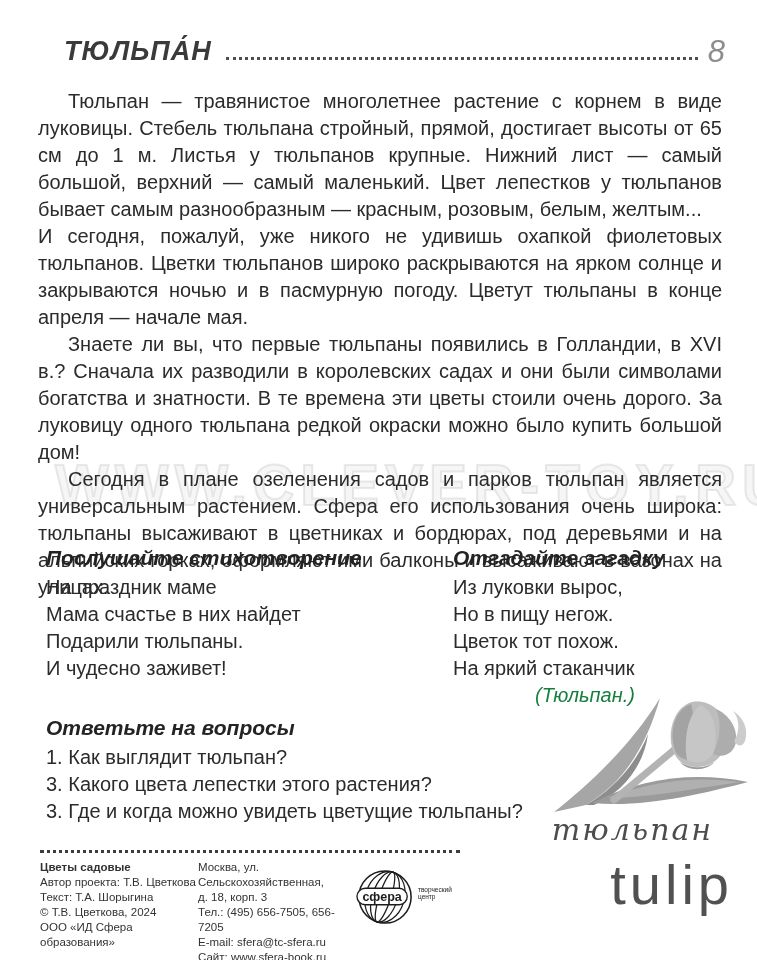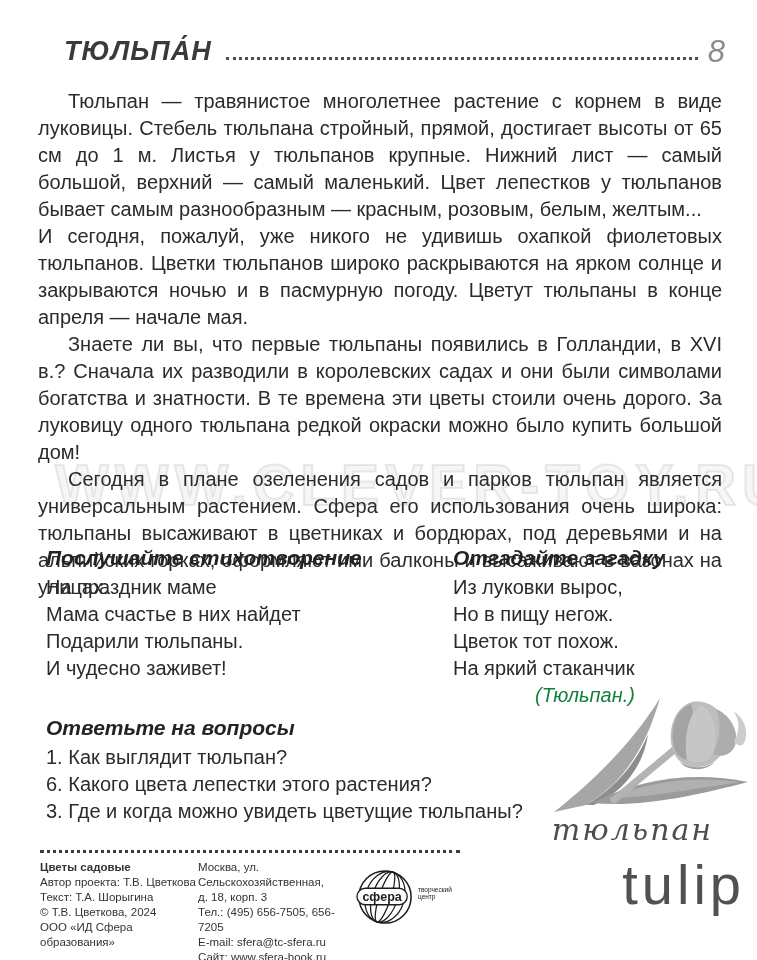--- a/index.html
+++ b/index.html
@@ -125,21 +125,21 @@
     text-align: center;
     font-family: "DejaVu Serif", serif;
     font-style: italic;
     font-size: 30px;
     letter-spacing: 2px;
     color: #4d4d4d;
     z-index: 1;
   }
   .label-en {
     position: absolute;
-    top: 852px; left: 540px; width: 205px;
+    top: 852px; left: 528px; width: 205px;
     text-align: right;
     font-size: 56px;
     font-weight: 300;
     letter-spacing: 4px;
     color: #515151;
     z-index: 1;
   }
 
   
   .footer {
@@ -205,21 +205,21 @@
     <div class="verse-line">Из луковки вырос,</div>
     <div class="verse-line">Но в пищу негож.</div>
     <div class="verse-line">Цветок тот похож.</div>
     <div class="verse-line">На яркий стаканчик</div>
     <div class="riddle-answer">(Тюльпан.)</div>
   </div>
 
   <div class="questions-block">
     <div class="section-heading">Ответьте на вопросы</div>
     <div class="question-line">1. Как выглядит тюльпан?</div>
-    <div class="question-line">6. Какого цвета лепестки этого растения?</div>
+    <div class="question-line">3. Какого цвета лепестки этого растения?</div>
     <div class="question-line">3. Где и когда можно увидеть цветущие тюльпаны?</div>
   </div>
 
   <div class="tulip-figure">
     <svg viewBox="0 0 207 123" width="207" height="123" xmlns="http://www.w3.org/2000/svg">
 
       <path d="M6 120 C42 92 84 52 112 6 C100 48 80 88 38 113 Z" fill="#a6a6a6"></path>
       <path d="M38 113 C68 96 90 68 100 42 C96 74 74 101 46 113 Z" fill="#8d8d8d"></path>
 
       <path d="M44 111 C96 84 150 80 200 90 C154 102 94 116 44 111 Z" fill="#9b9b9b"></path>

